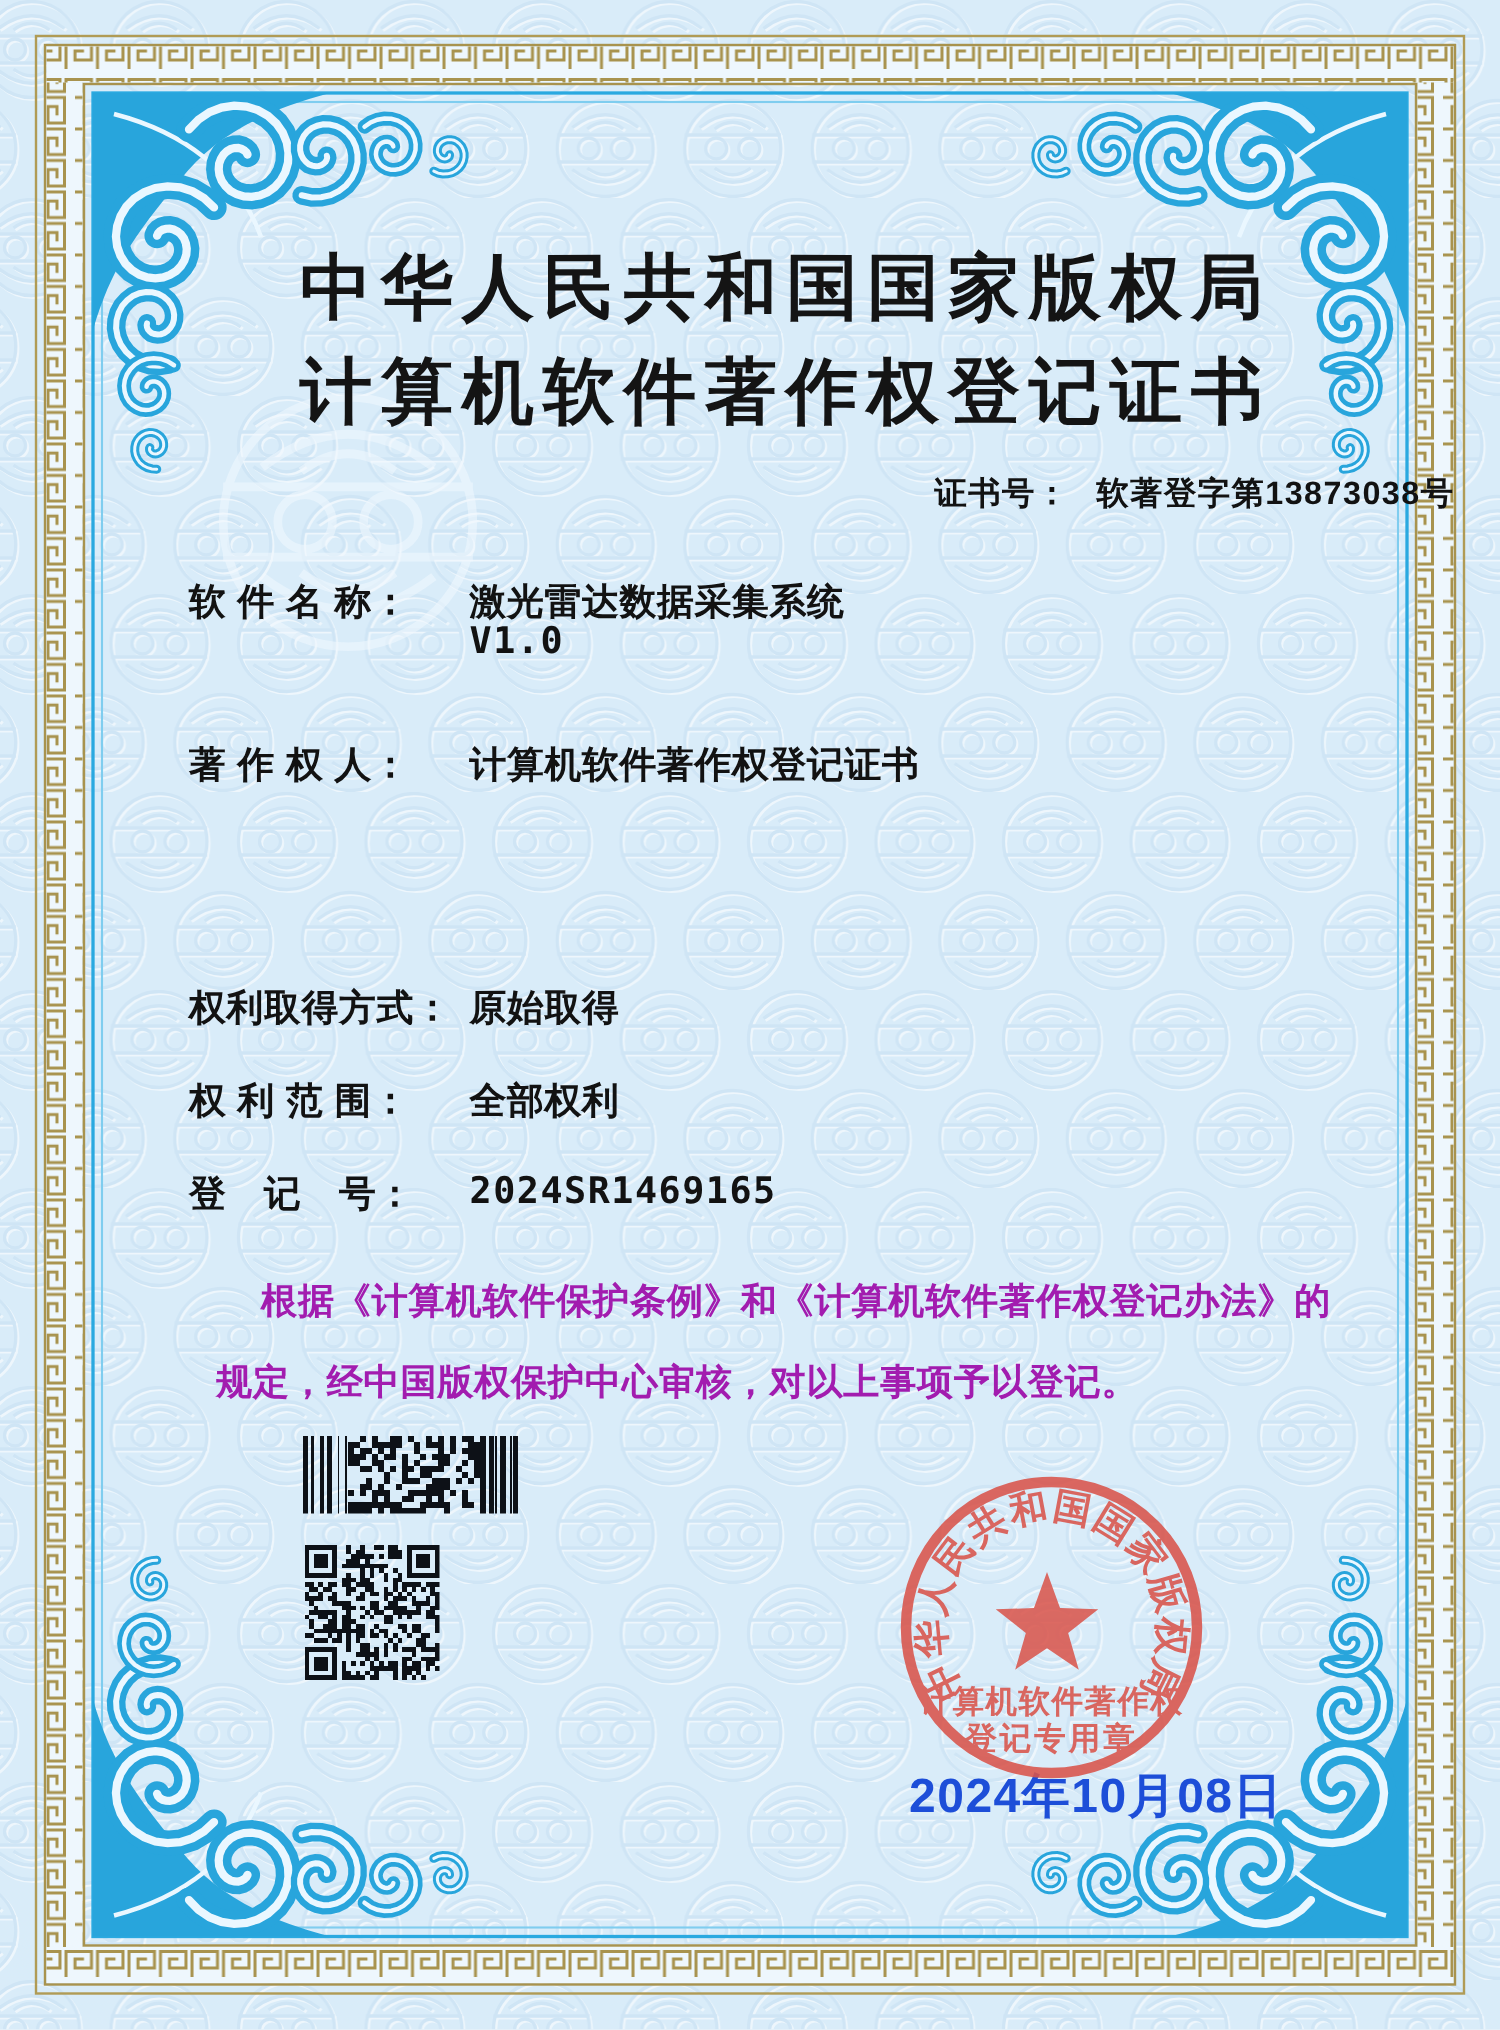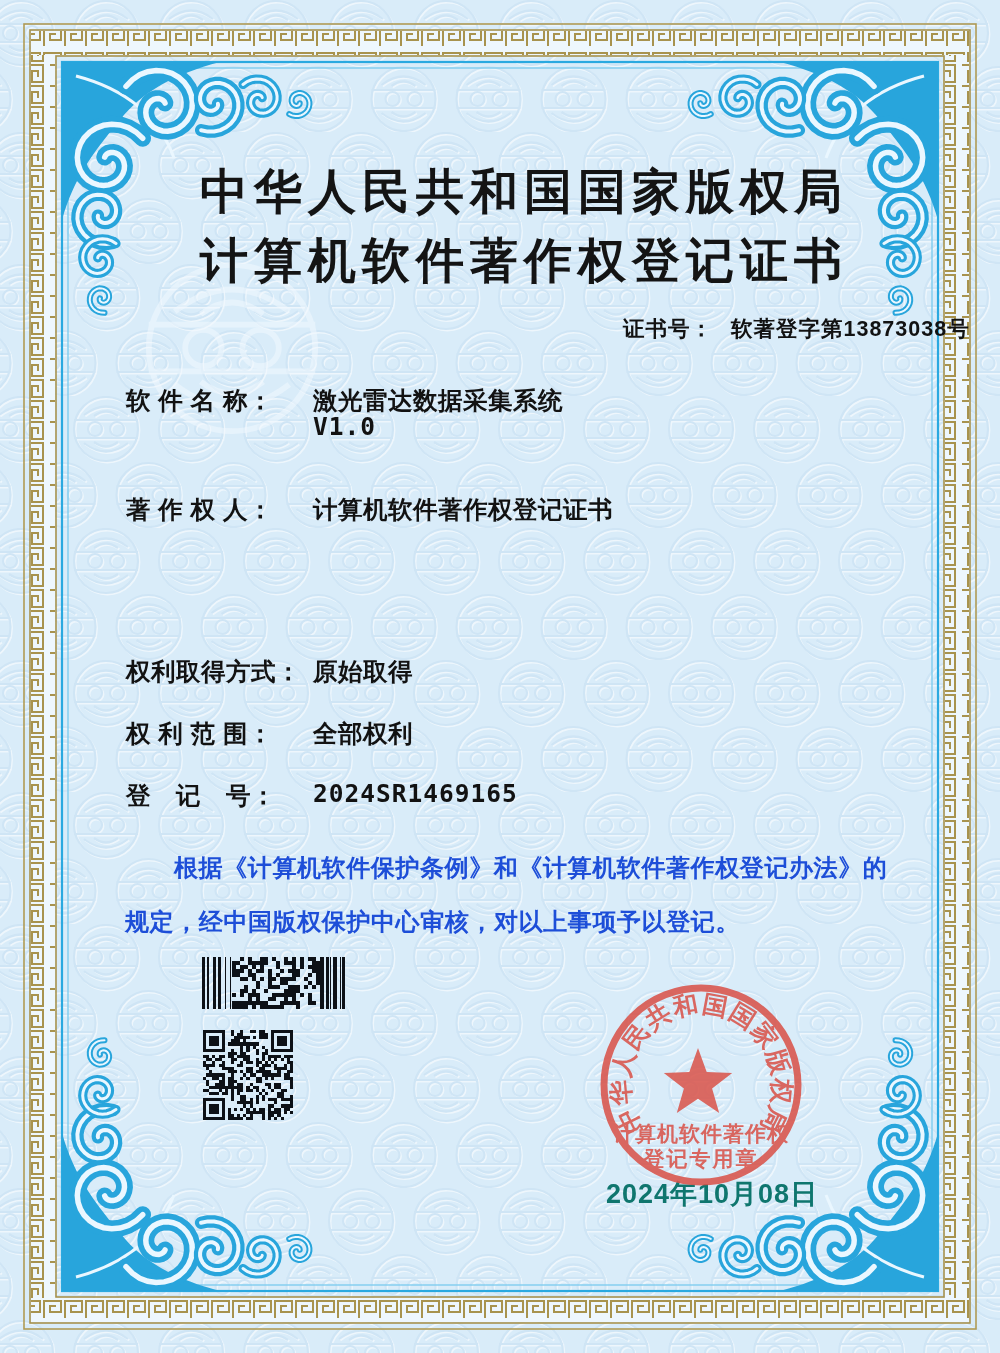--- a/index.html
+++ b/index.html
@@ -37,26 +37,26 @@
     text-align:right;
   }
   .mono{font-family:"DejaVu Sans Mono","Liberation Mono",monospace;letter-spacing:1px;}
   .row-software{top:384px;}
   .row-version{top:412px;}
   .row-owner{top:493px;}
   .row-acquisition{top:655px;}
   .row-scope{top:717px;}
   .row-regno{top:779px;}
   .statement{position:absolute;left:125px;top:841px;width:776px;font-size:24px;
-    font-weight:600;letter-spacing:0.6px;line-height:54px;color:#1d4ed8;}
+    font-weight:600;letter-spacing:0.6px;line-height:54px;color:#a21caf;}
   .statement .l1{text-indent:49px;white-space:nowrap;}
-  .statement .l2{white-space:nowrap;}
+  .statement .l2{white-space:nowrap;margin-left:19px;}
   .issue-date{
-    position:absolute;left:606px;top:1176px;font-size:27px;font-weight:700;
-    letter-spacing:1px;white-space:nowrap;color:#0f766e;
+    position:absolute;left:606px;top:1176px;font-size:32px;font-weight:700;
+    letter-spacing:1px;white-space:nowrap;color:#1d4ed8;
   }
   .barcode-box{position:absolute;left:202px;top:957px;width:146px;height:52px;z-index:2;}
   .qr-box{position:absolute;left:203px;top:1030px;width:90px;height:90px;z-index:2;}
   .seal-box{position:absolute;left:591px;top:980px;width:221px;height:210px;z-index:3;}
   .seal-caption{font-family:"Liberation Sans","DejaVu Sans",sans-serif;font-weight:700;}
 </style>
 </head>
 <body>
 
 <div class="page">

